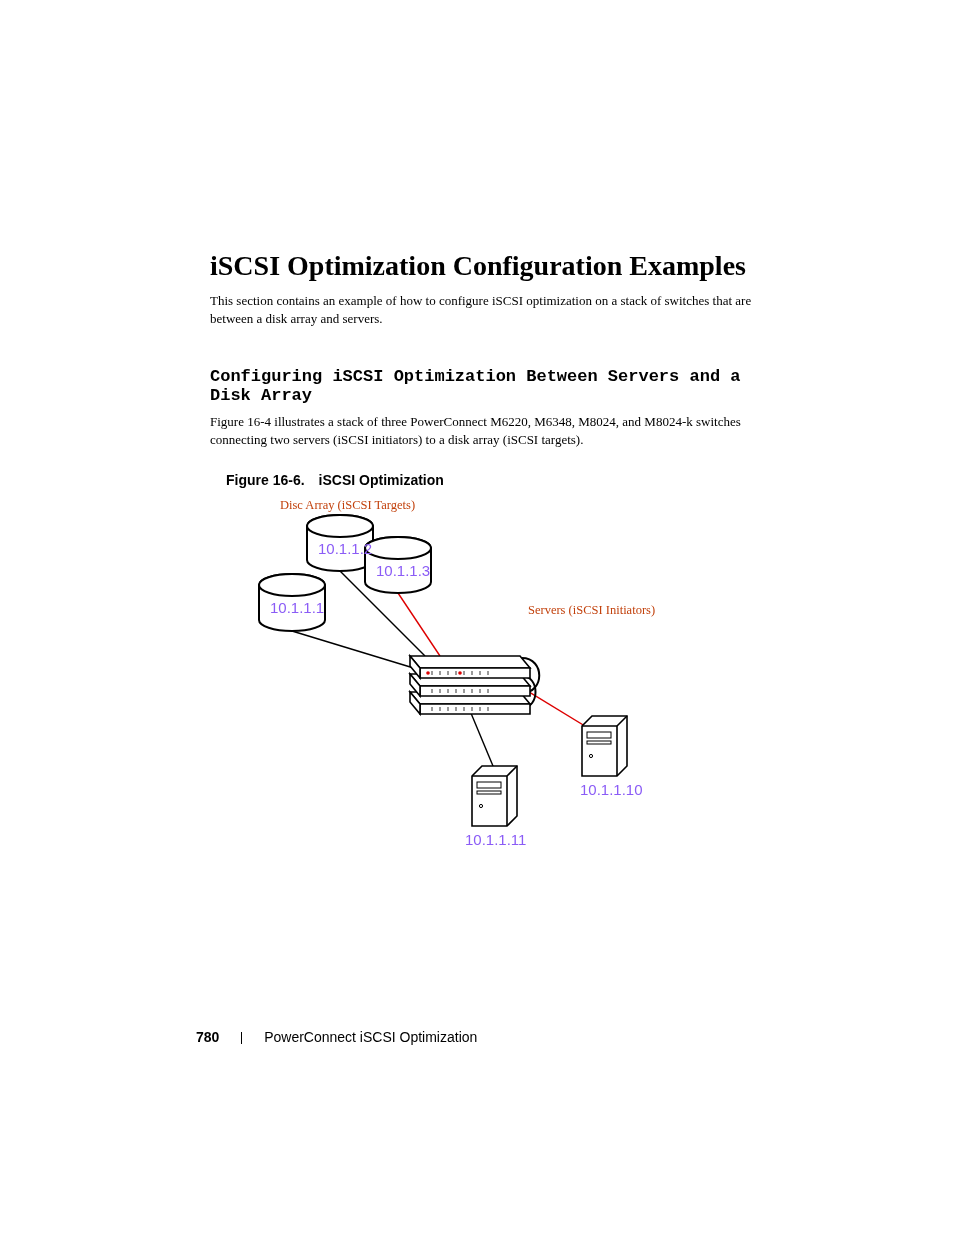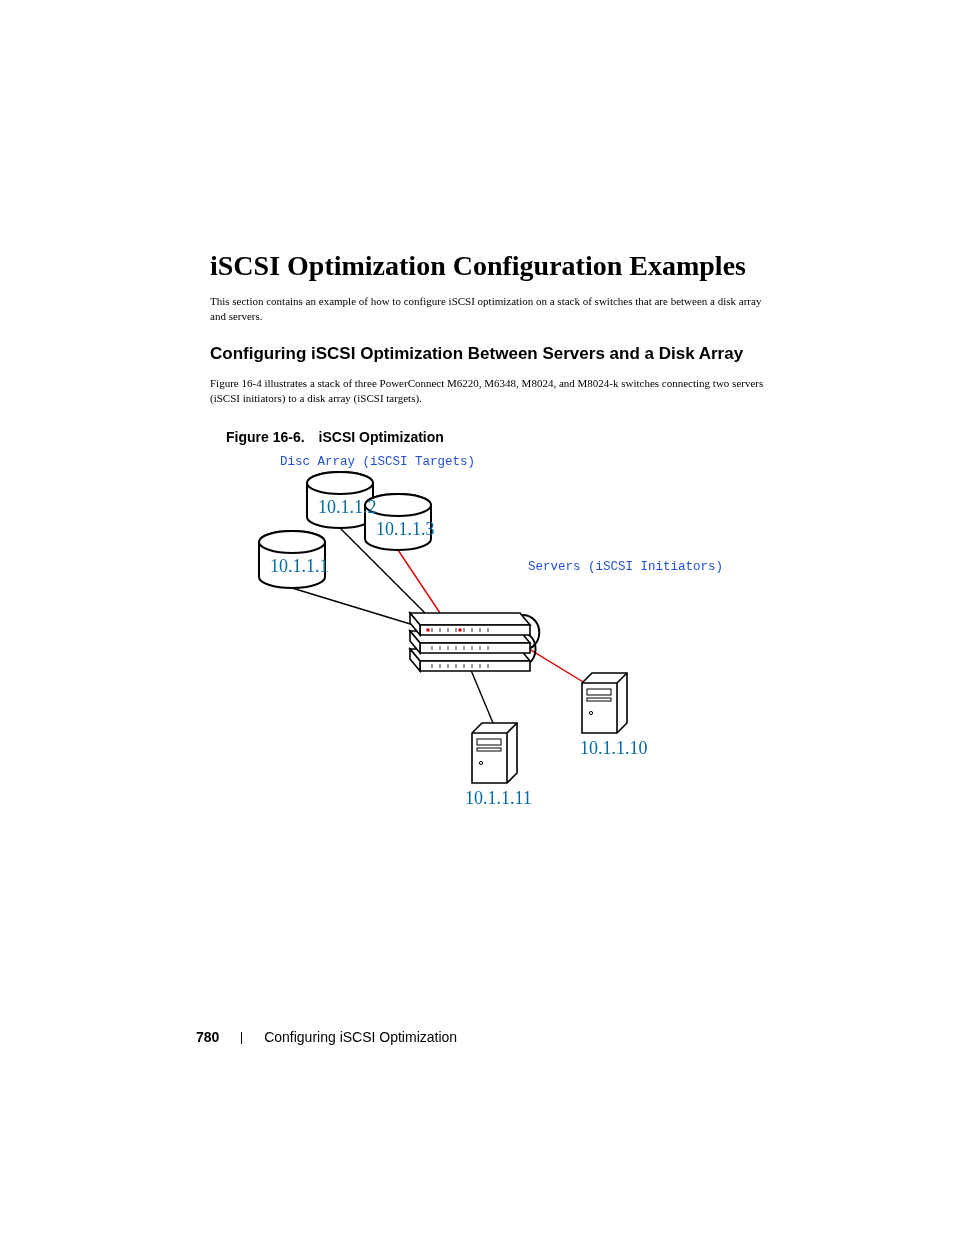--- a/index.html
+++ b/index.html
@@ -21,58 +21,58 @@
   h1 {
     font-family: Liberation Serif, serif;
     font-stretch: condensed;
     font-weight: 700;
     font-size: 28px;
     margin: 0 0 10px 0;
     letter-spacing: 0px;
   }
   p.body {
     font-family: Georgia, 'Times New Roman', serif;
-    font-size: 11px;
+    font-size: 13px;
     line-height: 1.35;
-    margin: 12px 0 16px 0;
+    margin: 6px 0 16px 0;
   }
   h2 {
-    font-family: Liberation Sans, sans-serif;
+    font-family: Liberation Mono, monospace;
     font-stretch: condensed;
     font-weight: 700;
     font-size: 17px;
-    margin: 20px 0 8px 0;
+    margin: 40px 0 8px 0;
   }
   .fig-caption {
     font-family: "Helvetica Neue Condensed", "Arial Narrow", Arial, sans-serif;
     font-stretch: condensed;
     font-weight: 700;
     font-size: 14px;
     margin: 24px 0 10px 0;
     padding-left: 16px;
   }
   .fig-caption .gap { display:inline-block; width:14px; }
   .diagram-wrap {
     width: 560px;
     height: 380px;
     position: relative;
   }
   .diagram-wrap svg { position:absolute; top:0; left:0; }
   .diagram-wrap .lbl {
     position:absolute;
-    font-family: Liberation Mono, monospace;
+    font-family: Liberation Serif, serif;
     font-size: 12.5px;
-    color:#1d4ed8;
+    color:#c2410c;
     white-space: nowrap;
   }
   .ip {
     position:absolute;
-    font-family: Liberation Serif, serif;
-    font-size: 18px;
-    color:#0369a1;
+    font-family: Liberation Sans, sans-serif;
+    font-size: 15px;
+    color:#8b5cf6;
     text-align:center;
   }
   .footer {
     position: absolute;
     left: 196px;
     bottom: 190px;
     font-family: "Helvetica Neue Condensed", "Arial Narrow", Arial, sans-serif;
     font-stretch: condensed;
     font-size: 14px;
   }
@@ -214,14 +214,14 @@
     <div class="ip" style="left:166px; top:64px;">10.1.1.3</div>
 
     <div class="ip" style="left:370px; top:283px;">10.1.1.10</div>
     <div class="ip" style="left:255px; top:333px;">10.1.1.11</div>
   </div>
 </div>
 
 <div class="footer">
   <span class="pg">780</span>
   <span class="bar"></span>
-  <span>Configuring iSCSI Optimization</span>
+  <span>PowerConnect iSCSI Optimization</span>
 </div>
 
 </body></html>

